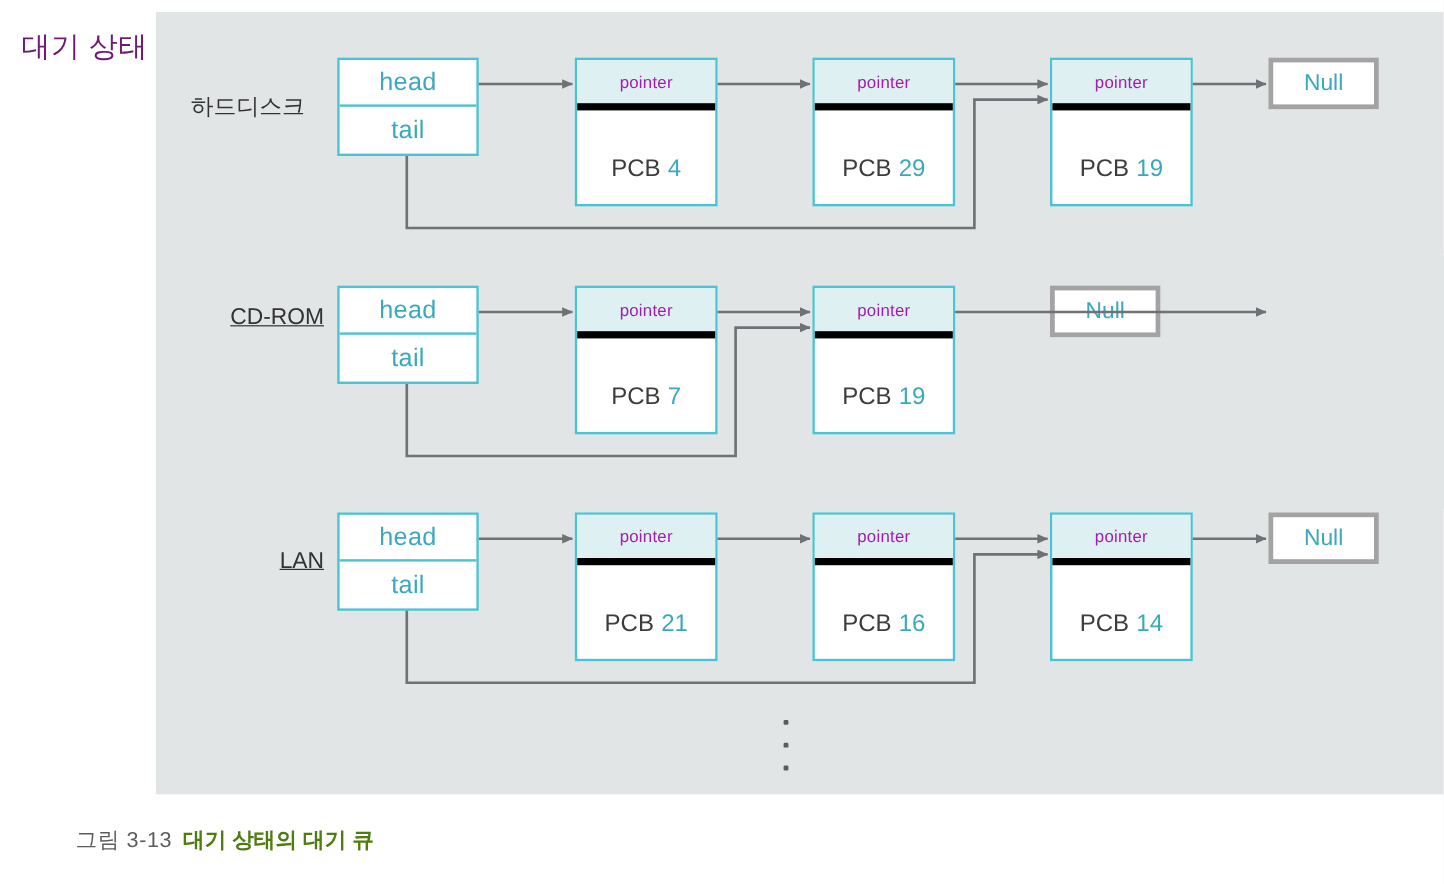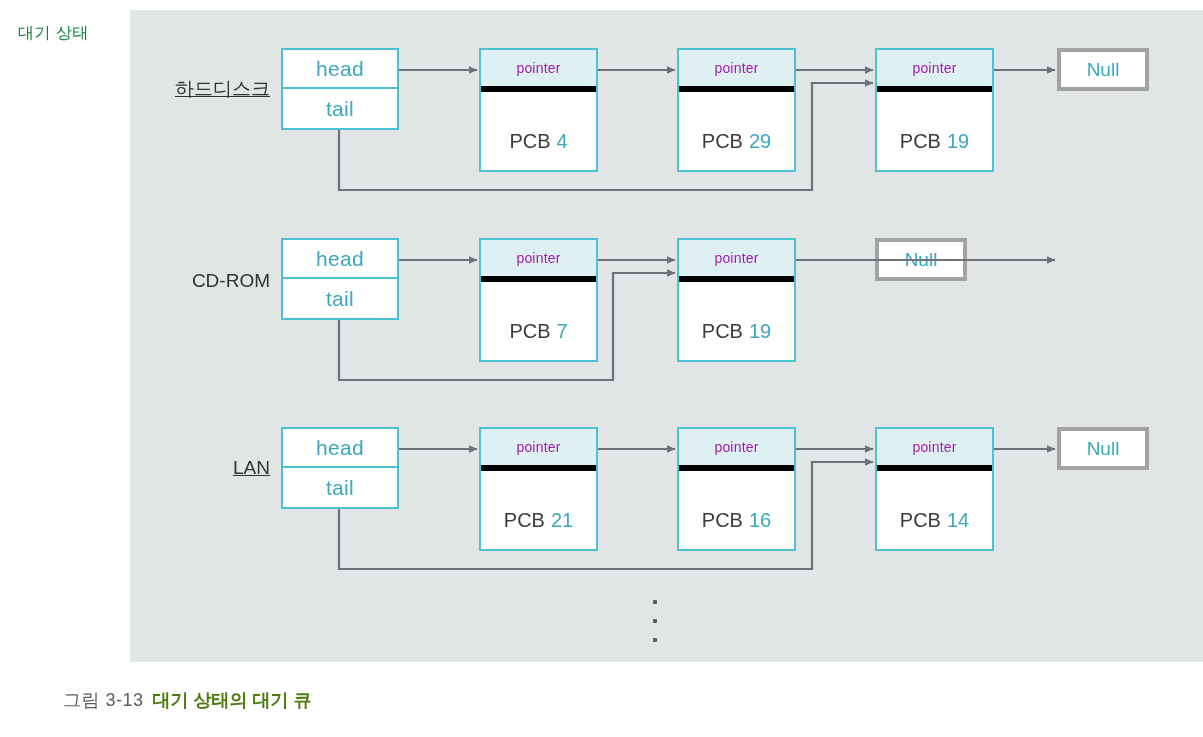--- a/index.html
+++ b/index.html
@@ -25,22 +25,22 @@
     left: 130px;
     top: 10px;
     width: 1073px;
     height: 652px;
     background: #e2e5e6;
   }
   #state-label {
     position: absolute;
     left: 18px;
     top: 23px;
-    font-size: 16px;
-    color: #15803d;
+    font-size: 24px;
+    color: #701a75;
     letter-spacing: 0.5px;
     white-space: nowrap;
   }
   .row-label {
     position: absolute;
     font-size: 19px;
     color: #333333;
     text-align: right;
     white-space: nowrap;
     transform: translateY(-50%);
@@ -166,21 +166,21 @@
 </style>
 </head>
 <body>
 
 <div id="figure-root">
 
   <div id="panel"></div>
 
   <div id="state-label">대기 상태</div>
 
-  <div class="row-label" style="left:160px; top:89px; width:110px;text-decoration:underline;">하드디스크</div>
+  <div class="row-label" style="left:144px; top:89px; width:110px;">하드디스크</div>
 
   <div class="ht-box" style="left:281px; top:48px;">
     <div class="ht-cell top">head</div>
     <div class="ht-cell">tail</div>
   </div>
 
   <div class="node" style="left:479px; top:48px;">
     <div class="node-ptr">pointer</div>
     <div class="node-body">
       <span>PCB</span>
@@ -199,21 +199,21 @@
   <div class="node" style="left:875px; top:48px;">
     <div class="node-ptr">pointer</div>
     <div class="node-body">
       <span>PCB</span>
       <span class="num">19</span>
     </div>
   </div>
 
   <div class="null-box" style="left:1057px; top:48px;">Null</div>
 
-  <div class="row-label" style="left:150px; top:281px; width:120px;">CD-ROM</div>
+  <div class="row-label" style="left:150px; top:265px; width:120px;text-decoration:underline;">CD-ROM</div>
 
   <div class="ht-box" style="left:281px; top:238px;">
     <div class="ht-cell top">head</div>
     <div class="ht-cell">tail</div>
   </div>
 
   <div class="node" style="left:479px; top:238px;">
     <div class="node-ptr">pointer</div>
     <div class="node-body">
       <span>PCB</span>

